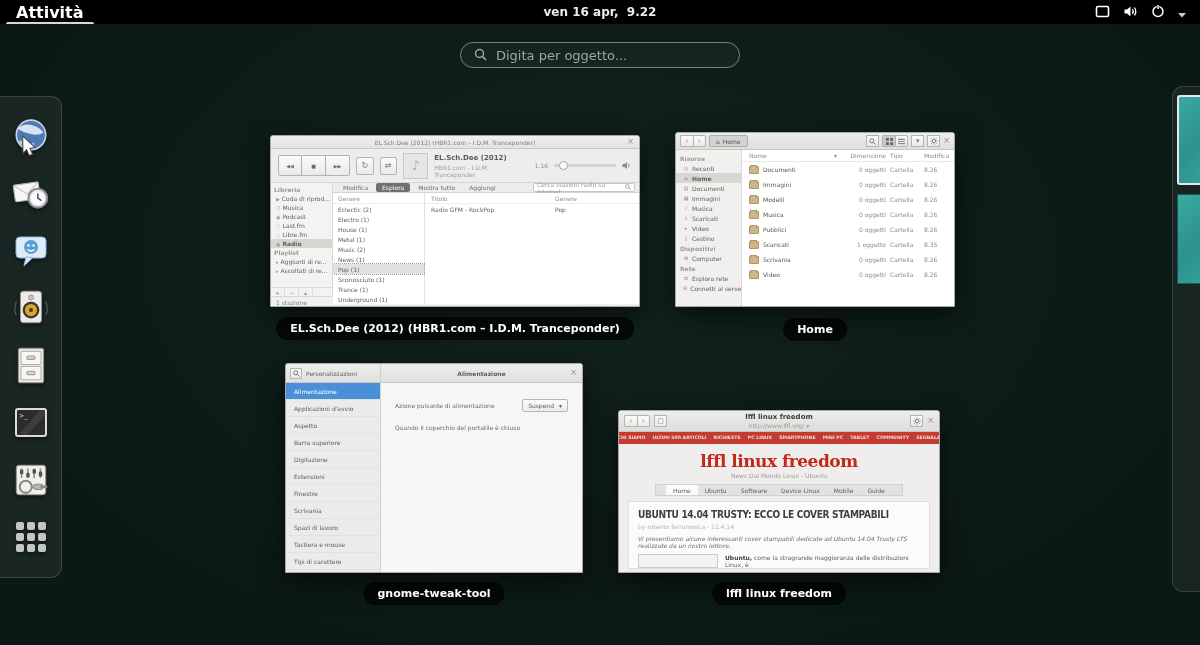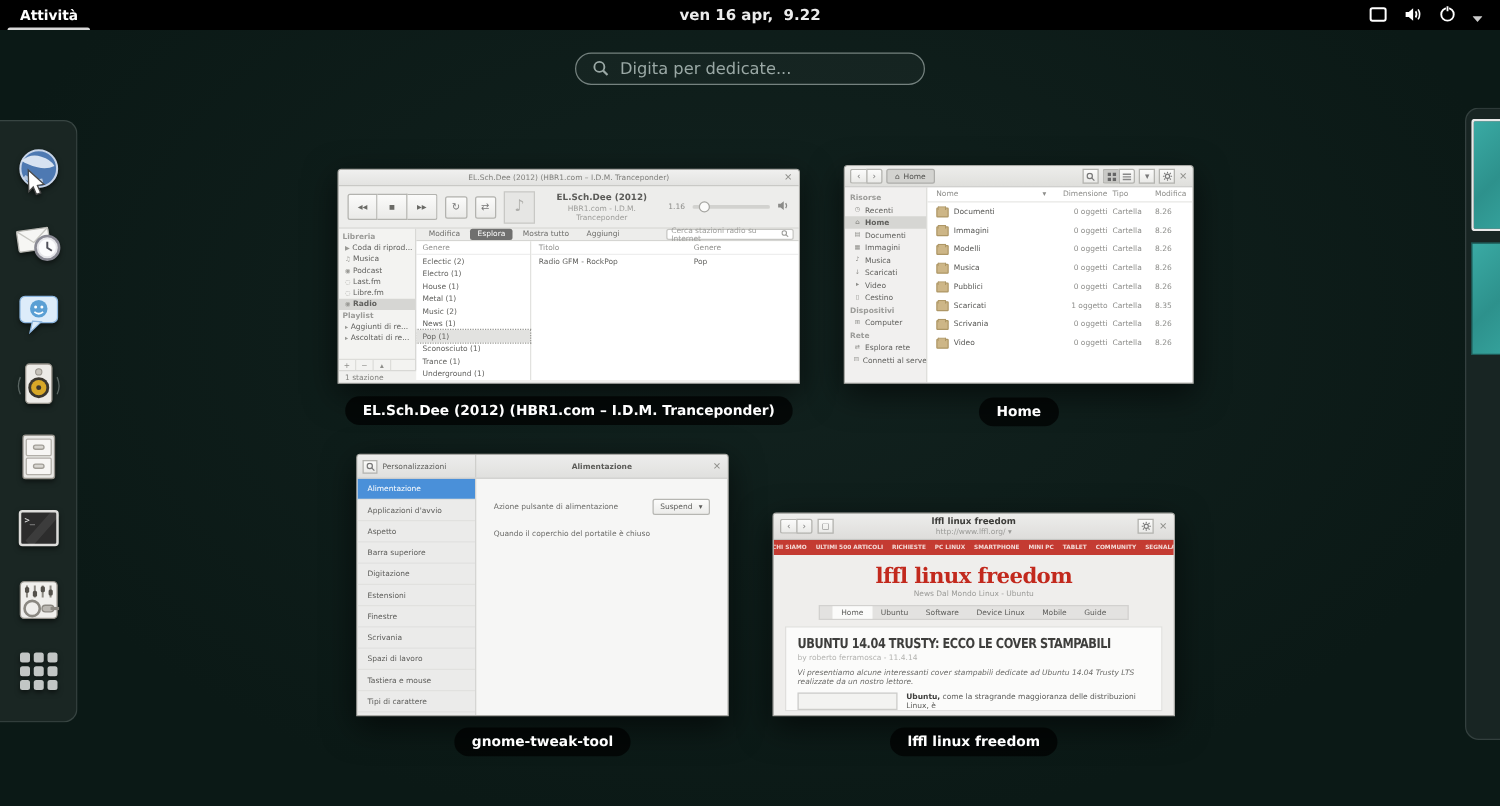--- a/index.html
+++ b/index.html
@@ -9,21 +9,21 @@
     font-family: "DejaVu Sans", sans-serif;
     background: radial-gradient(ellipse at 50% 40%, #12221f 0%, #0b1916 75%);
     overflow: hidden;
     color: #fff;
   }
 
   
   .topbar { position:absolute; top:0; left:0; right:0; height:24px; background:#000;
             display:flex; align-items:center; padding:0 10px; z-index:50; }
   .activities { height:100%; display:flex; align-items:center; padding:0 6px;
-                font-size:11px; font-weight:bold; color:#fff; position:relative; cursor:pointer; }
+                font-size:16px; font-weight:bold; color:#fff; position:relative; cursor:pointer; }
   .activities::after { content:""; position:absolute; left:-4px; right:-4px; bottom:0;
                 height:2px; background:#d8d8d8; border-radius:2px 2px 0 0; }
   .clock { position:absolute; left:50%; transform:translateX(-50%); font-size:12px;
            font-weight:bold; color:#ececec; white-space:pre; }
   .sysicons { margin-left:auto; display:flex; align-items:center; gap:13px; padding-right:4px; }
 
   
   .searchbar { position:absolute; top:42px; left:50%; transform:translateX(-50%);
                width:280px; height:26px; border:1px solid #75827f; border-radius:14px;
                background:rgba(255,255,255,0.03); display:flex; align-items:center;
@@ -68,21 +68,21 @@
   .rb-toolbar { height:34px; background:#ededeb; border-bottom:1px solid #d5d5d2;
                 display:flex; align-items:center; padding:0 7px; gap:6px; }
   .tb-grp { display:flex; }
   .tb-btn { width:24px; height:21px; font-size:5px; color:#6a6a66; }
   .tb-grp .tb-btn + .tb-btn { border-left:none; }
   .tb-grp .tb-btn:first-child { border-radius:2px 0 0 2px; }
   .tb-grp .tb-btn:last-child { border-radius:0 2px 2px 0; }
   .mini-btn { width:18px; height:18px; border-radius:2px; font-size:8px; }
   .album { width:26px; height:26px; background:#e6e6e4; border:1px solid #c8c8c5;
            display:flex; align-items:center; justify-content:center; font-size:13px; color:#aeaeab; }
-  .tinfo { display:flex; flex-direction:column; gap:2px;text-align:center; }
+  .tinfo { display:flex; flex-direction:column; gap:2px; }
   .tinfo .t1 { font-size:7px; font-weight:bold; color:#5b5b58; }
   .tinfo .t2 { font-size:6px; color:#9d9d9a; }
   .rb-right { margin-left:auto; display:flex; align-items:center; gap:6px; }
   .time { font-size:6px; color:#8b8b88; }
   .slider { width:62px; height:3px; background:#d2d2cf; border-radius:2px; position:relative; }
   .knob { position:absolute; left:5px; top:-3px; width:9px; height:9px; border-radius:50%;
           background:#fbfbfa; border:1px solid #a5a5a1; }
   .rb-body { display:flex; height:113px; }
   .rb-side { width:62px; background:#f3f3f1; border-right:1px solid #d8d8d5; position:relative; padding-top:2px; }
   .rb-side .row, .nt-item, .g-row { white-space:nowrap; overflow:hidden; }
@@ -229,21 +229,21 @@
   </div>
 </div>
 
 <div class="searchbar">
   <span>
     <svg width="13" height="13" viewBox="0 0 13 13">
         <circle cx="5.5" cy="5.5" r="4" fill="none" stroke="#9aa8a5" stroke-width="1.5"></circle>
         <line x1="8.5" y1="8.5" x2="12" y2="12" stroke="#9aa8a5" stroke-width="1.7"></line>
       </svg>
   </span>
-  <span class="ph">Digita per dedicate...</span>
+  <span class="ph">Digita per oggetto...</span>
 </div>
 
 <div class="dash">
   <div class="dicon">
     <svg width="42" height="42" viewBox="0 0 40 40">
       <circle cx="20" cy="18" r="14" fill="#4e79b2"></circle>
       <circle cx="20" cy="18" r="14" fill="none" stroke="#c7d4e8" stroke-width="1.6"></circle>
       <path d="M7 12 q7 -6 15 -3 q7 2 10 7 q-6 3 -13 1 q-8 -2 -12 -5z" fill="#e3ebf6" opacity="0.92"></path>
       <path d="M9 24 q6 5 14 3" stroke="#e3ebf6" stroke-width="3" fill="none" opacity="0.7"></path>
       <polygon points="12,19 24,30 19,30.8 21.5,36.5 18.2,37.6 15.8,32 12.4,35.6" fill="#fff" stroke="#4a4a4a" stroke-width="1"></polygon>

